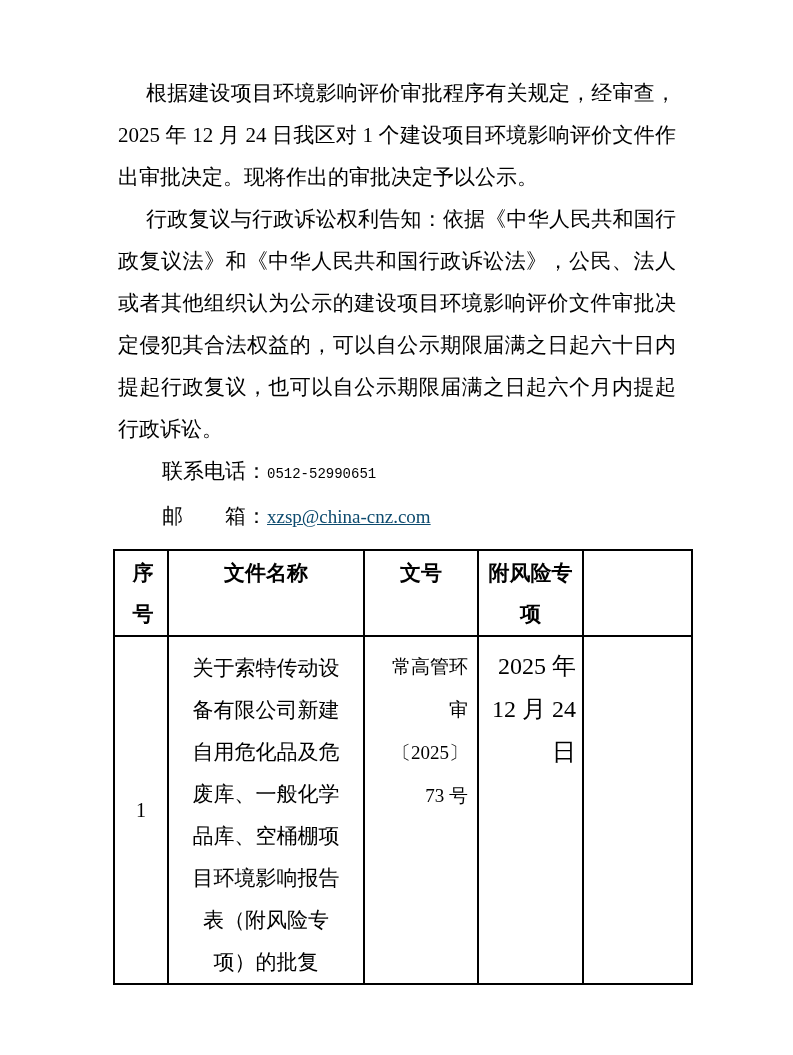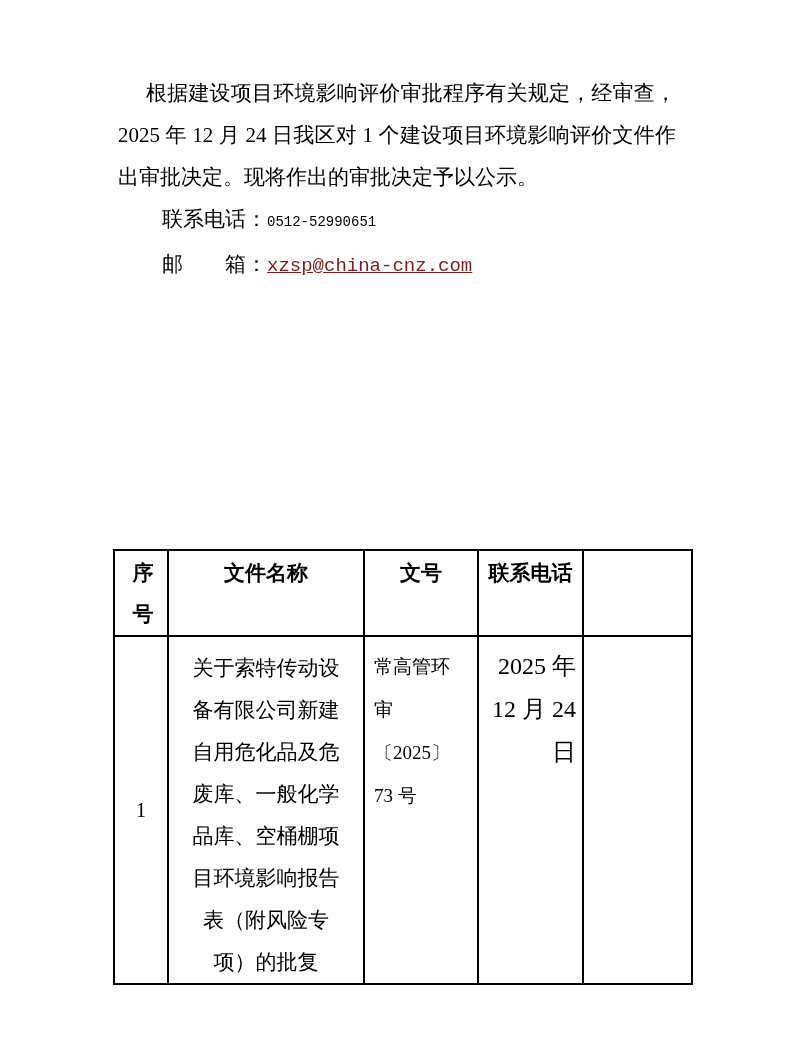--- a/index.html
+++ b/index.html
@@ -35,23 +35,23 @@
     font-size: 21px;
     line-height: 42px;
     text-indent: 44px;
     white-space: pre-wrap;
   }
   .numfont {
     font-family: "Liberation Mono", "DejaVu Sans Mono", monospace;
     font-size: 14px;
   }
   a.email-link {
-    color: #7f1d1d;
+    color: #0c4a6e;
     text-decoration: underline;
-    font-family: Liberation Mono, monospace;
+    font-family: Liberation Serif, serif;
     font-size: 19px;
     cursor: pointer;
   }
   table.doc-table {
     position: absolute;
     left: 113px;
     top: 549px;
     width: 578px;
     border-collapse: collapse;
     table-layout: fixed;
@@ -79,59 +79,60 @@
   }
   .doc-table td.c-name {
     text-align: center;
     vertical-align: top;
     font-size: 21px;
     line-height: 42px;
     padding: 10px 14px 0 14px;
     margin-left: 35px;
   }
   .doc-table td.c-docno {
-    text-align: left;
+    text-align: right;
     vertical-align: top;
     font-size: 19px;
     line-height: 43px;
     padding: 8px 9px 0 9px;
   }
   .doc-table td.c-date {
     text-align: right;
     vertical-align: top;
     font-size: 24px;
     line-height: 43px;
     padding: 8px 6px 7px 8px;
   }
 </style>
 </head>
 <body>
 
 <div class="page">
 
   <div class="text-block">
     <p class="para">根据建设项目环境影响评价审批程序有关规定，经审查，2025 年 12 月 24 日我区对 1 个建设项目环境影响评价文件作出审批决定。现将作出的审批决定予以公示。</p>
+    <p class="para">行政复议与行政诉讼权利告知：依据《中华人民共和国行政复议法》和《中华人民共和国行政诉讼法》，公民、法人或者其他组织认为公示的建设项目环境影响评价文件审批决定侵犯其合法权益的，可以自公示期限届满之日起六十日内提起行政复议，也可以自公示期限届满之日起六个月内提起行政诉讼。</p>
     <p class="contact"><span>联系电话：</span><span class="numfont">0512-52990651</span></p>
     <p class="contact"><span>邮　　箱：</span><a class="email-link">xzsp@china-cnz.com</a></p>
   </div>
 
   <table class="doc-table">
     <colgroup>
       <col style="width:54px">
       <col style="width:196px">
       <col style="width:114px">
       <col style="width:105px">
       <col style="width:109px">
     </colgroup>
     <thead>
       <tr>
         <th class="h-seq">序号</th>
         <th>文件名称</th>
         <th>文号</th>
-        <th>联系电话</th>
+        <th>附风险专项</th>
         <th></th>
       </tr>
     </thead>
     <tbody>
       <tr>
         <td class="c-seq">1</td>
         <td class="c-name">关于索特传动设备有限公司新建自用危化品及危废库、一般化学品库、空桶棚项目环境影响报告表（附风险专项）的批复</td>
         <td class="c-docno">常高管环审〔2025〕73 号</td>
         <td class="c-date">2025 年 12 月 24 日</td>
         <td class="c-extra"></td>

